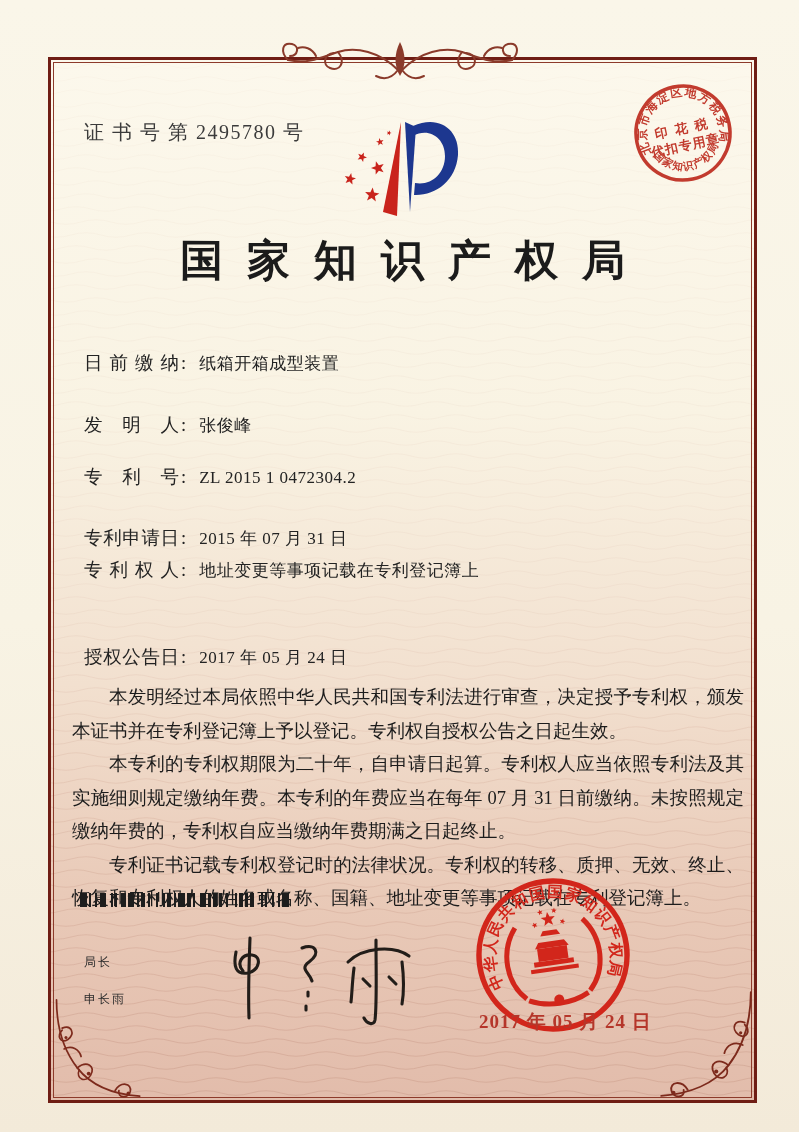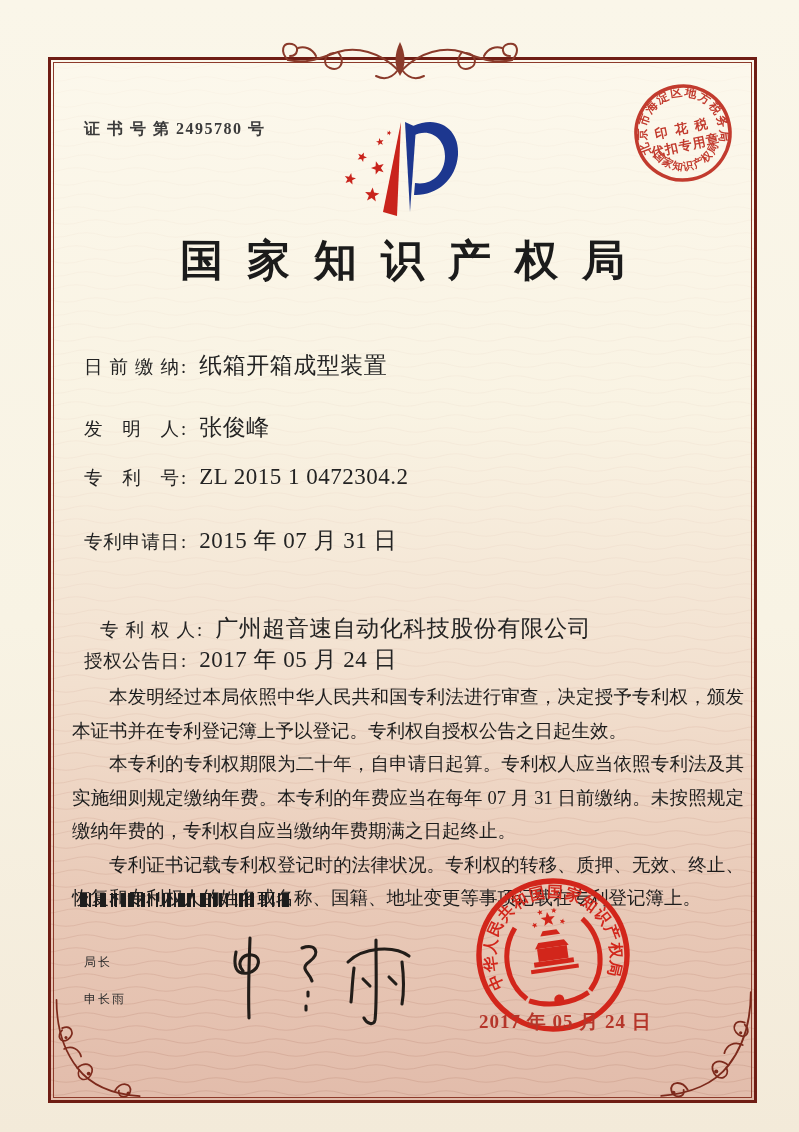--- a/index.html
+++ b/index.html
@@ -21,34 +21,34 @@
   
   .frame{
     position:absolute;left:48px;top:57px;width:709px;height:1046px;
     border:3px solid #6f1d14;box-sizing:border-box;pointer-events:none;
   }
   .frame::before{
     content:"";position:absolute;inset:2px;border:1px solid #8d3a2a;
   }
   .abs{position:absolute;}
   .cert-no{
-    left:84px;top:119px;font-size:16px;letter-spacing:1.5px;color:#3b3b3b;font-weight:bold;
+    left:84px;top:119px;font-size:20px;letter-spacing:1.5px;color:#3b3b3b;
   }
   .title{
     left:51px;top:232px;width:703px;text-align:center;
     font-size:43px;font-weight:700;color:#1b1b1b;
     letter-spacing:24px;text-indent:24px;margin:0;
   }
   .field{left:84px;display:flex;align-items:baseline;color:#232323;}
   .f-label{
     display:inline-block;width:95px;font-size:18.5px;
     text-align:justify;text-align-last:justify;
   }
   .f-colon{font-size:18.5px;margin-left:2px;}
-  .f-value{font-size:23px;margin-left:13px;letter-spacing:0.5px;white-space:nowrap;}
+  .f-value{font-size:17px;margin-left:13px;letter-spacing:0.5px;white-space:nowrap;}
   .body-text{
     left:72px;top:681px;width:672px;color:#1c1c1c;
     font-size:18.5px;line-height:33.5px;text-align:justify;
   }
   .body-text p{margin:0;text-indent:2em;}
   .barcode{left:80px;top:893px;width:212px;height:14px;display:flex;align-items:stretch;}
   .barcode div{background:#1d1d1d;}
   .signer{left:84px;color:#2b2b2b;font-size:12px;letter-spacing:2px;}
   .seal-date{
     left:479px;top:1009px;font-size:19px;letter-spacing:1px;
@@ -252,24 +252,24 @@
   <div class="abs field" style="top:464px;">
     <span class="f-label">专利号</span>
       <span class="f-colon">:</span>
     <span class="f-value">ZL 2015 1 0472304.2</span>
   </div>
   <div class="abs field" style="top:525px;">
     <span class="f-label">专利申请日</span>
       <span class="f-colon">:</span>
     <span class="f-value">2015 年 07 月 31 日</span>
   </div>
-  <div class="abs field" style="top:613px;margin-left:16px;">
+  <div class="abs field" style="top:557px;">
     <span class="f-label">专利权人</span>
       <span class="f-colon">:</span>
-    <span class="f-value">广州超音速自动化科技股份有限公司</span>
+    <span class="f-value">地址变更等事项记载在专利登记簿上</span>
   </div>
   <div class="abs field" style="top:644px;">
     <span class="f-label">授权公告日</span>
       <span class="f-colon">:</span>
     <span class="f-value">2017 年 05 月 24 日</span>
   </div>
 
   <div class="abs body-text">
     <p>本发明经过本局依照中华人民共和国专利法进行审查，决定授予专利权，颁发本证书并在专利登记簿上予以登记。专利权自授权公告之日起生效。</p>
     <p>本专利的专利权期限为二十年，自申请日起算。专利权人应当依照专利法及其实施细则规定缴纳年费。本专利的年费应当在每年 07 月 31 日前缴纳。未按照规定缴纳年费的，专利权自应当缴纳年费期满之日起终止。</p>

